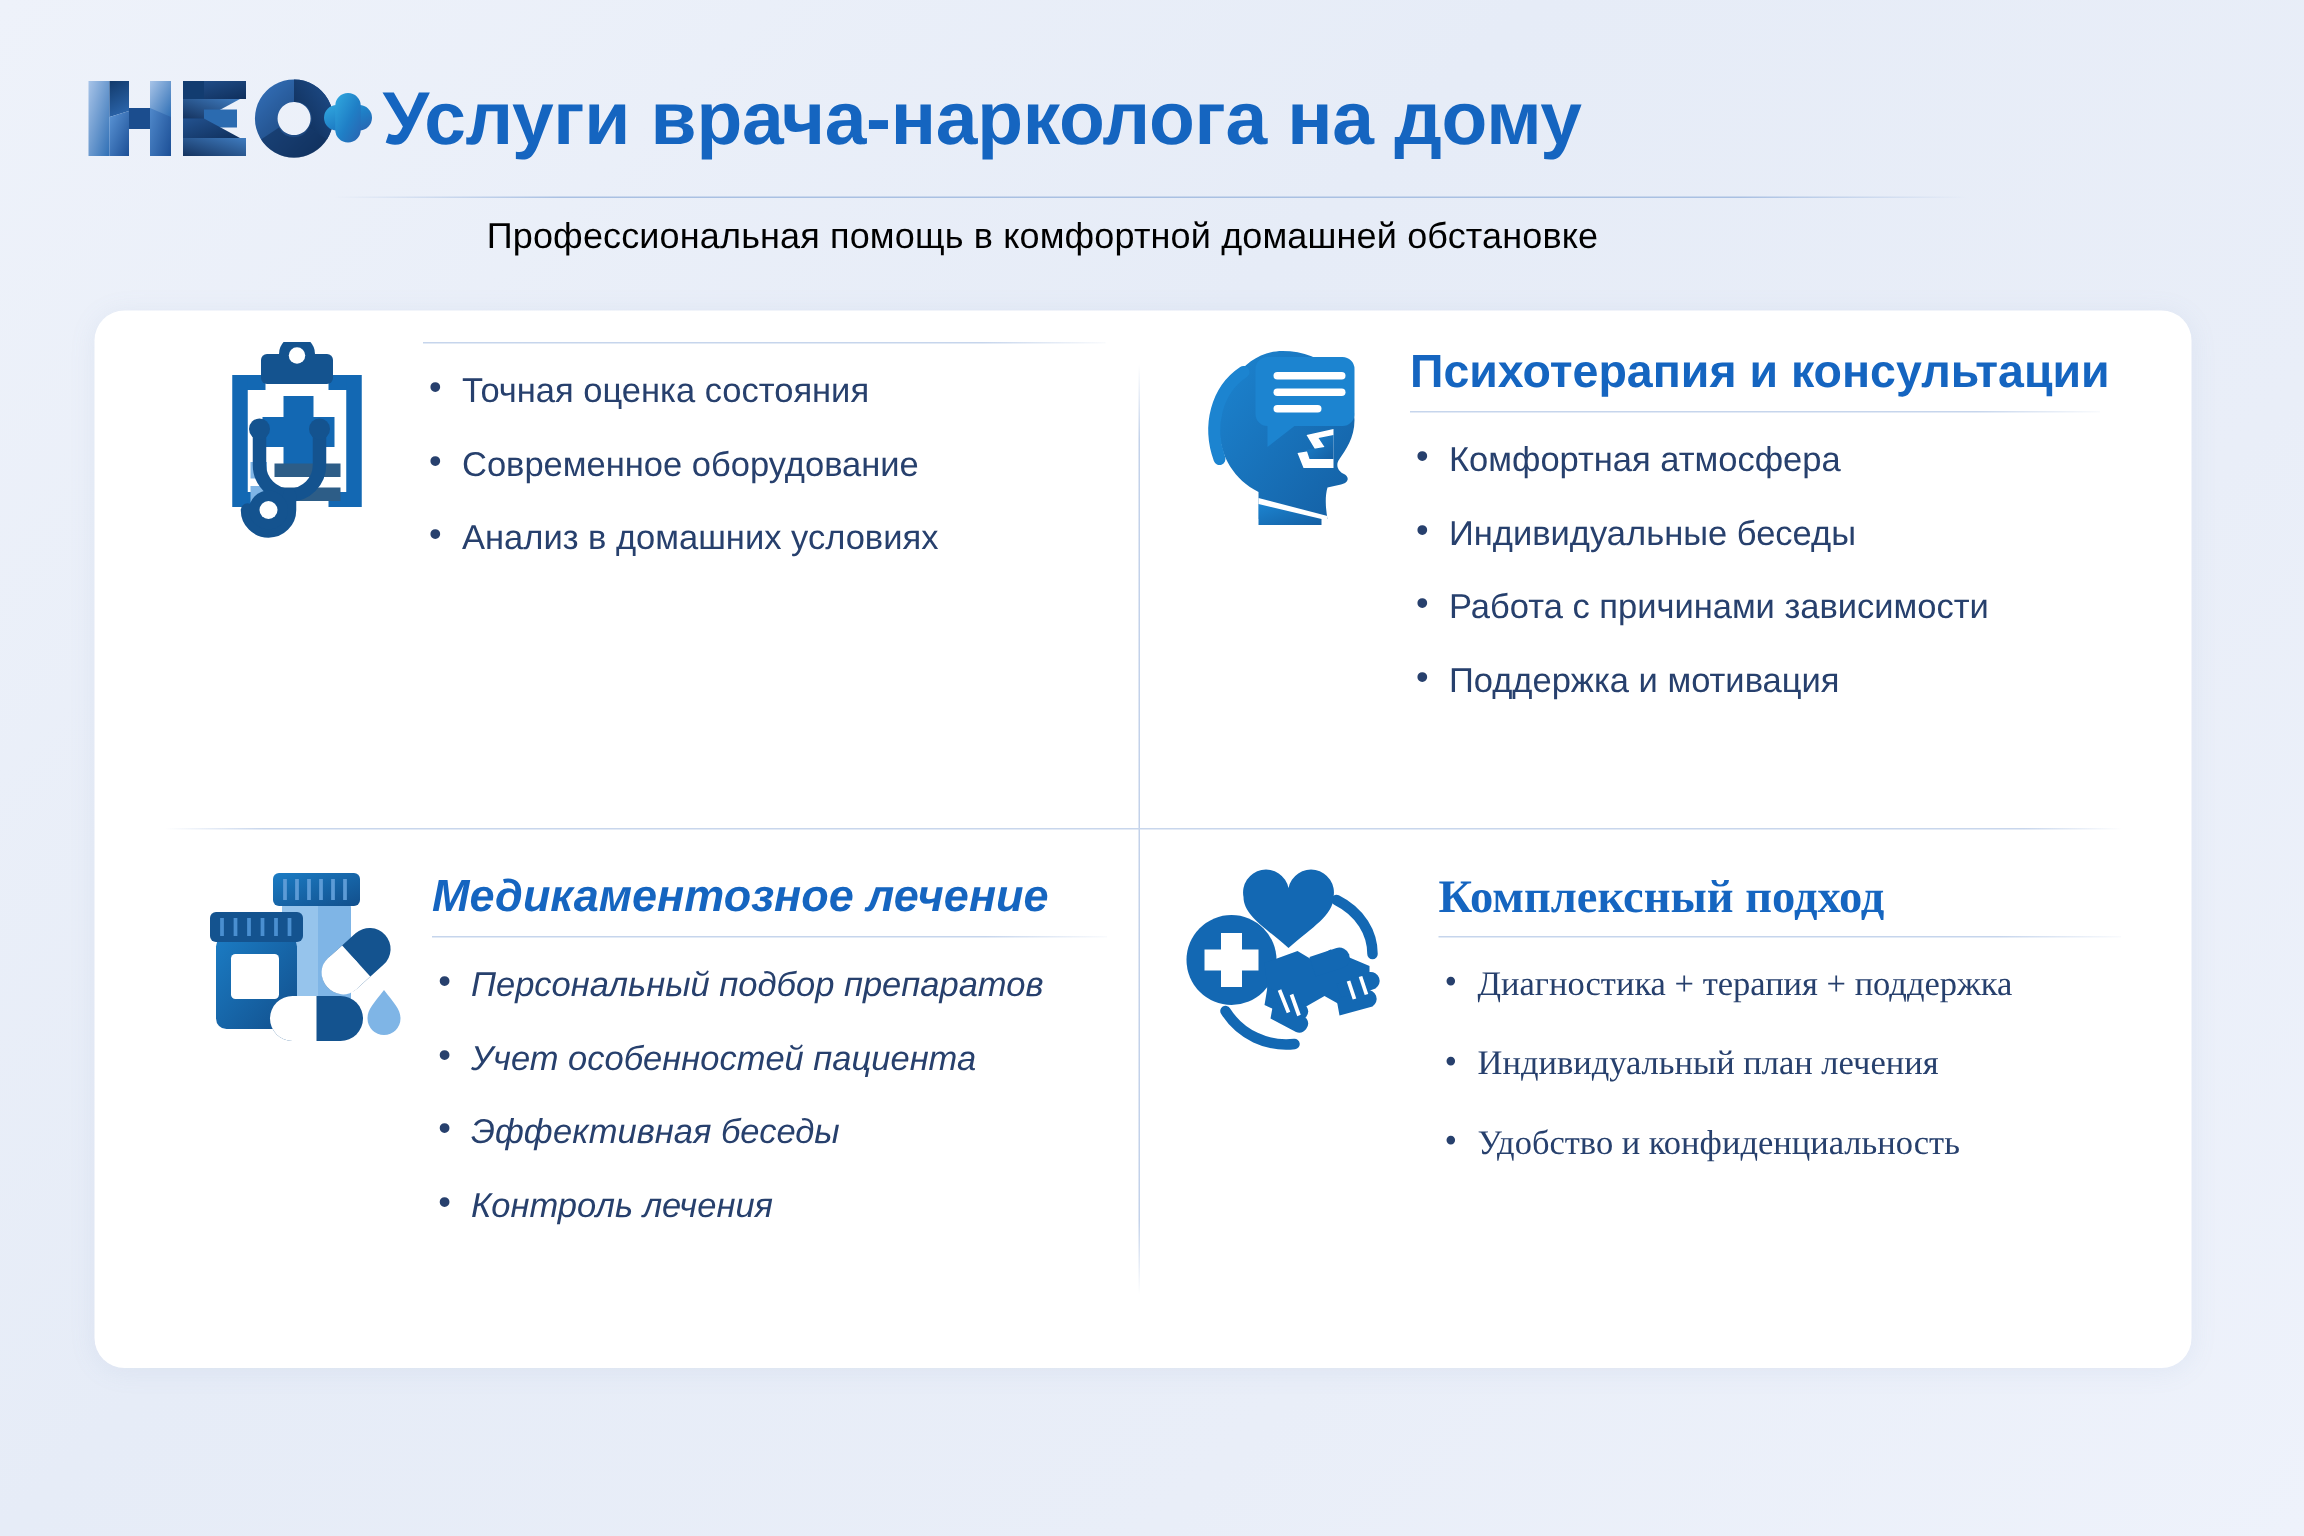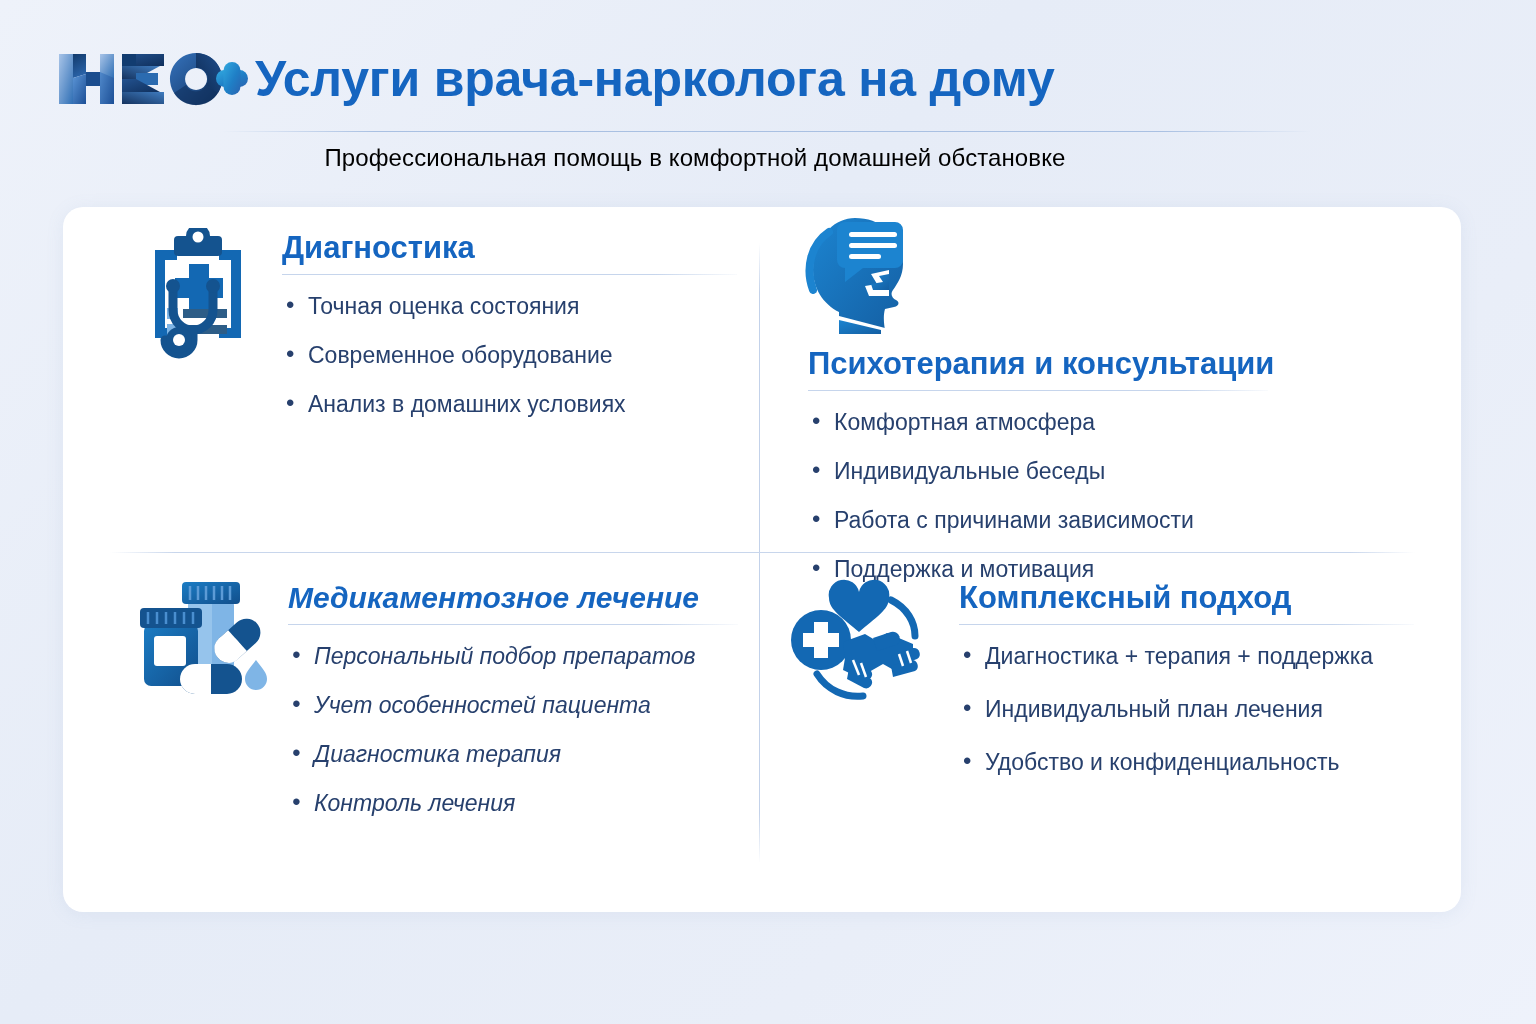--- a/index.html
+++ b/index.html
@@ -103,23 +103,23 @@
     background: linear-gradient(to right, rgba(190,208,235,0), #c8d6ec 5%, #c8d6ec 95%, rgba(190,208,235,0));
   }
 
   
   .quad {
     position: absolute;
     display: flex;
     align-items: flex-start;
   }
   .q1 { left: 138px; top: 228px; width: 600px; }
-  .q2 { left: 790px; top: 212px; width: 620px; flex-direction: column; }
+  .q2 { left: 790px; top: 228px; width: 620px; }
   .q3 { left: 128px; top: 578px; width: 610px; font-style: italic; }
-  .q4 { left: 785px; top: 578px; width: 625px; }
+  .q4 { left: 785px; top: 578px; width: 625px; font-family: Liberation Serif, serif; }
 
   .icon-wrap {
     flex: 0 0 auto;
     width: 132px;
     height: 132px;
     display: flex;
     align-items: flex-start;
     justify-content: center;
   }
   .q3 .icon-wrap { width: 148px; height: 128px; }
@@ -280,21 +280,20 @@
 
         <path d="M72 60 v22 a20 20 0 0 1 -40 0 v-22" fill="none" stroke="#14538f" stroke-width="9" stroke-linecap="round"></path>
         <circle cx="72" cy="58" r="7" fill="#14538f"></circle>
         <circle cx="32" cy="58" r="7" fill="#14538f"></circle>
         <path d="M52 102 v10 a14 14 0 0 1 -28 0" fill="none" stroke="#14538f" stroke-width="9" stroke-linecap="round"></path>
         <circle cx="38" cy="112" r="13" fill="#14538f"></circle>
         <circle cx="38" cy="112" r="6" fill="#ffffff"></circle>
       </svg>
     </div>
     <div class="q-body">
-      <div class="q-title">Диагностика</div>
       <div class="q-rule"></div>
       <ul class="bullets">
         <li>Точная оценка состояния</li>
         <li>Современное оборудование</li>
         <li>Анализ в домашних условиях</li>
       </ul>
     </div>
   </div>
 
   <div class="quad q2">
@@ -392,21 +391,21 @@
 
         <path d="M124 82 c 7 9 11 13 11 19 a11 11 0 0 1 -22 0 c 0 -6 4 -10 11 -19 z" fill="#7fb5e6"></path>
       </svg>
     </div>
     <div class="q-body">
       <div class="q-title">Медикаментозное лечение</div>
       <div class="q-rule"></div>
       <ul class="bullets">
         <li>Персональный подбор препаратов</li>
         <li>Учет особенностей пациента</li>
-        <li>Диагностика терапия</li>
+        <li>Эффективная беседы</li>
         <li>Контроль лечения</li>
       </ul>
     </div>
   </div>
 
   <div class="quad q4">
     <div class="icon-wrap">
       <svg width="146" height="128" viewBox="0 0 146 128">
 
         <path d="M104 22 C 120 30 128 44 128 58" fill="none" stroke="#1368b3" stroke-width="7" stroke-linecap="round"></path>

